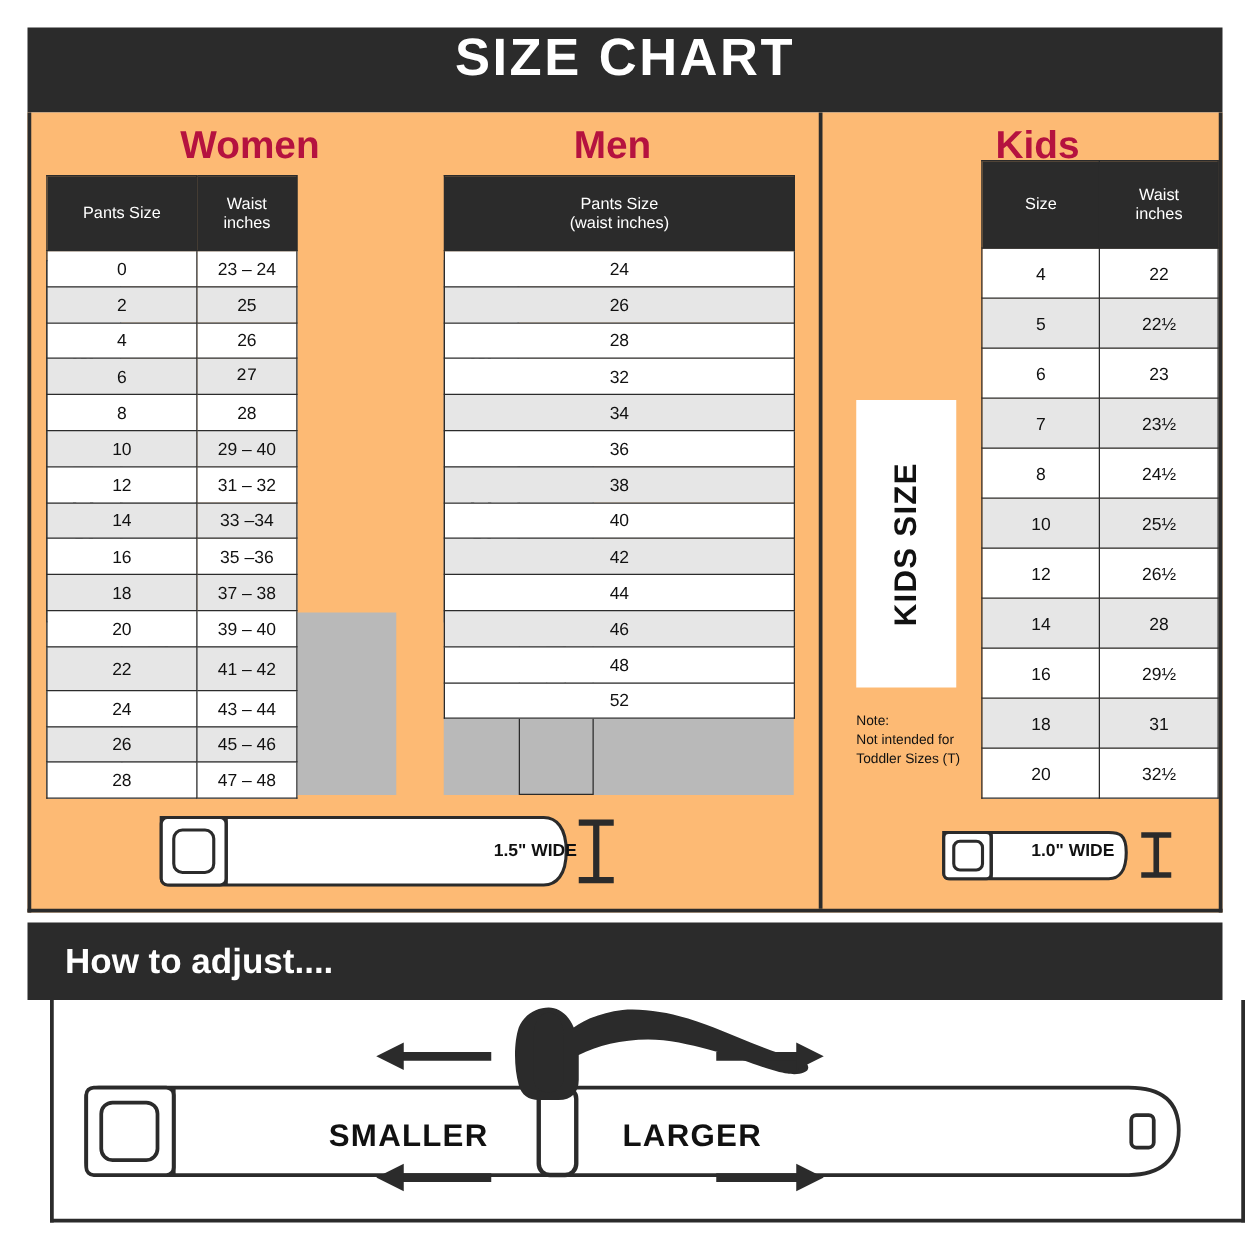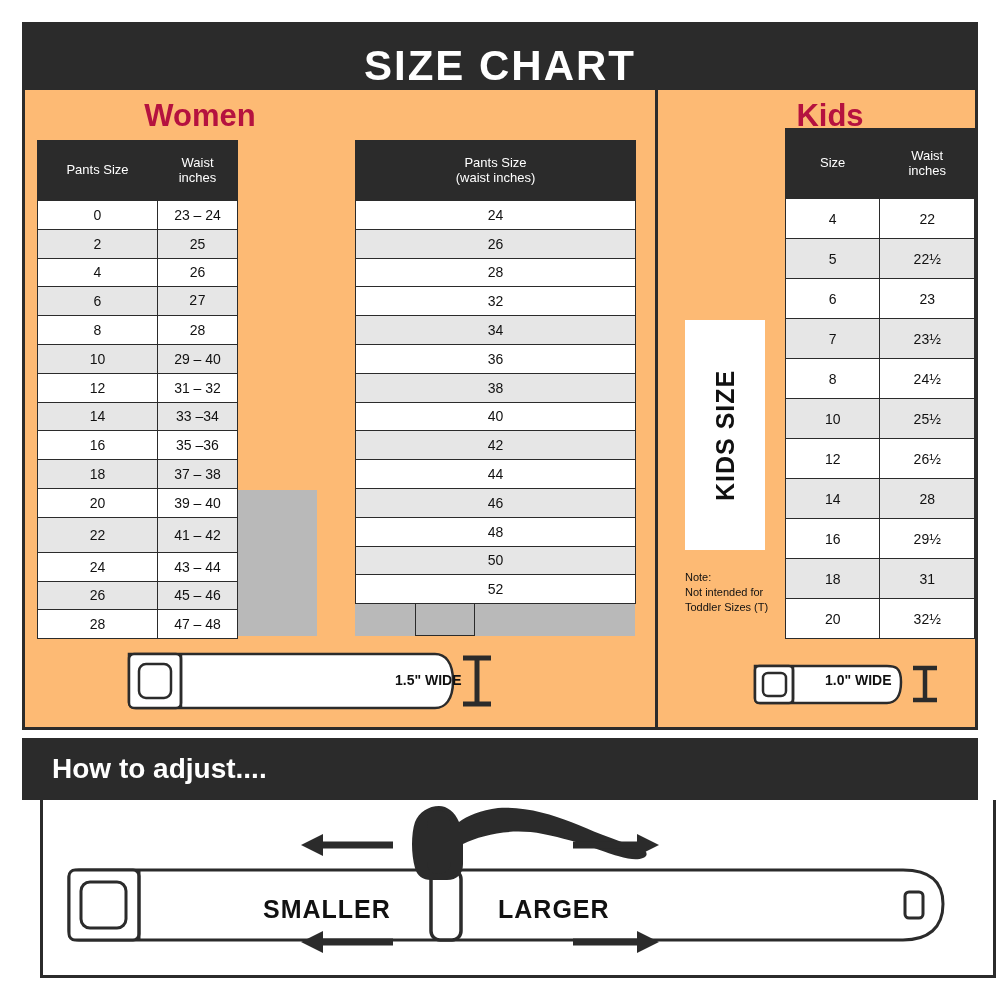--- a/index.html
+++ b/index.html
@@ -15,21 +15,21 @@
     background: #ffffff;
     overflow: hidden;
   }
 
   
   .title-bar {
     position: absolute;
     left: 22px; top: 22px;
     width: 956px; height: 68px;
     background: #2b2b2b;
-    display: flex; align-items: flex-end; justify-content: center;
+    display: flex; align-items: flex-start; justify-content: center;
   }
   .title-bar .title {
     color: #ffffff;
     font-size: 42px;
     font-weight: bold;
     letter-spacing: 2px;
   }
 
   
   .main-panel {
@@ -245,20 +245,21 @@
         <rect x="24" y="4" width="52" height="54" rx="5" fill="#ffffff" stroke="#2b2b2b" stroke-width="2.5"></rect>
         <rect x="34" y="14" width="32" height="34" rx="7" fill="#ffffff" stroke="#2b2b2b" stroke-width="2.5"></rect>
         <line x1="76" y1="4" x2="76" y2="58" stroke="#2b2b2b" stroke-width="2.5"></line>
         <line x1="372" y1="8" x2="372" y2="54" stroke="#2b2b2b" stroke-width="5"></line>
         <line x1="358" y1="8" x2="386" y2="8" stroke="#2b2b2b" stroke-width="5"></line>
         <line x1="358" y1="54" x2="386" y2="54" stroke="#2b2b2b" stroke-width="5"></line>
       </svg>
       <span class="belt-label" style="left:290px; top:22px;">1.5" WIDE</span>
     </div>
 
+    <div class="section-head" style="left: 330px; top: 8px; width: 270px;">Men</div>
 
     <div style="position:absolute; left:330px; top:400px; width:280px; height:146px; background:#b9b9b9;"></div>
 
     <div class="vlabel regular" style="left:330px; top:118px; width:60px; height:290px;">
       <span>REGULAR SIZE</span>
     </div>
     <div class="vlabel xlarge" style="left:390px; top:258px; width:60px; height:288px;">
       <span>X-LARGE</span>
     </div>
 
@@ -301,23 +302,20 @@
               <td style="width: 280px; height: 28.8px;">42</td>
             </tr>
             <tr class="row-white">
               <td style="width: 280px; height: 28.8px;">44</td>
             </tr>
             <tr class="row-gray">
               <td style="width: 280px; height: 28.8px;">46</td>
             </tr>
             <tr class="row-white">
               <td style="width: 280px; height: 28.8px;">48</td>
-            </tr>
-            <tr class="row-gray">
-              <td style="width: 280px; height: 28.8px;">50</td>
             </tr>
             <tr class="row-white">
               <td style="width: 280px; height: 28.8px;">52</td>
             </tr>
           </tbody>
       </table>
     </div>
 
     <div class="section-head" style="left: 660px; top: 8px; width: 290px;">Kids</div>
 

